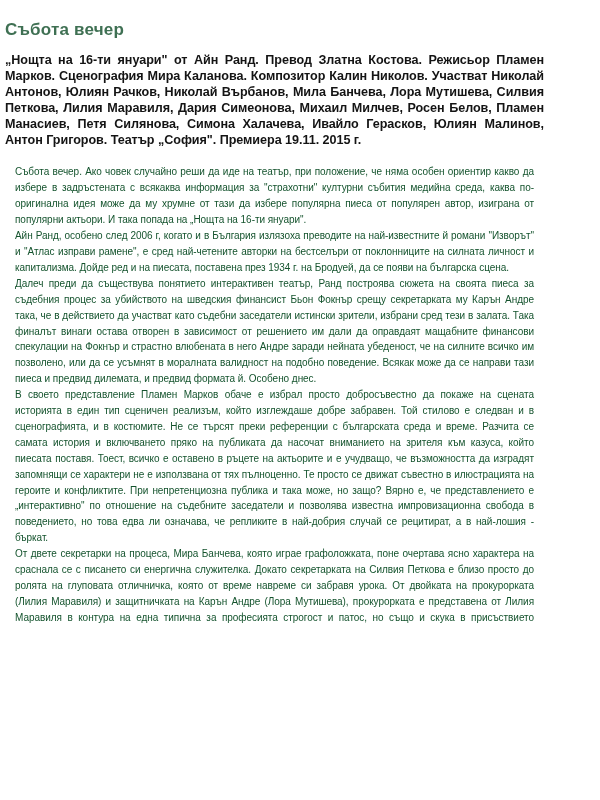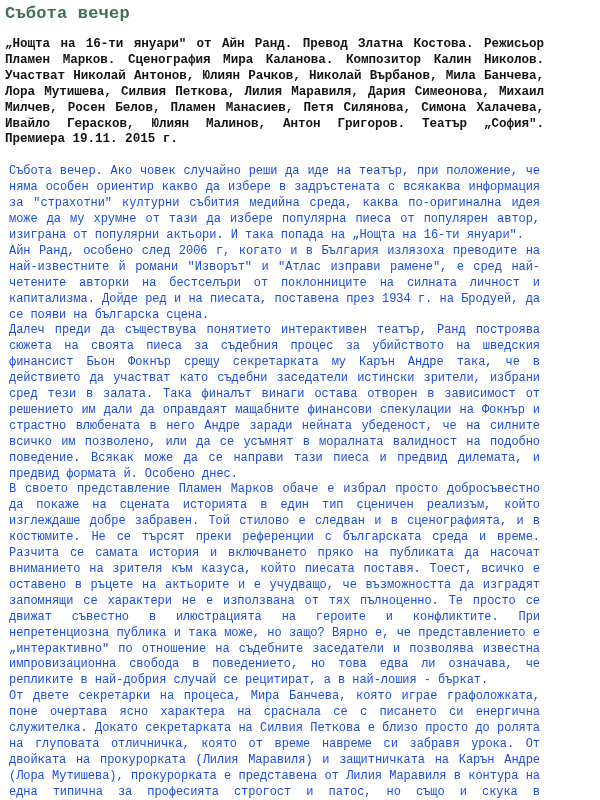--- a/index.html
+++ b/index.html
@@ -13,24 +13,23 @@
     height: 800px;
     overflow: hidden;
     font-family: "Liberation Sans", "DejaVu Sans", sans-serif;
     color: #1a1a1a;
     -webkit-font-smoothing: none;
   }
   .page {
     width: 552px;
     height: 800px;
     box-sizing: border-box;
-    padding: 3px 8px 0 5px;
+    padding: 19px 8px 0 5px;
     overflow: hidden;
     position: relative;
-    font-family: Liberation Mono, monospace;
   }
   .article-title {
     font-size: 17px;
     line-height: 21px;
     font-weight: bold;
     color: #3f7053;
     letter-spacing: 0.2px;
     margin: 0 0 13px 0;
     padding: 0;
   }
@@ -39,27 +38,27 @@
     line-height: 15.9px;
     font-weight: bold;
     color: #141414;
     text-align: justify;
     text-justify: inter-word;
     margin: 0 0 16px 0;
     padding: 0;
     letter-spacing: -0.05px;
   }
   .body-block {
-    font-size: 12px;
+    font-size: 10px;
     line-height: 15.9px;
     font-weight: normal;
-    color: #1d4ed8;
+    color: #14532d;
     text-align: justify;
     text-justify: inter-word;
-    margin: 4px;
+    margin: 10px;
     padding: 0;
     letter-spacing: -0.05px;
   }
   .body-block p {
     margin: 0;
     padding: 0;
     text-align: justify;
     text-justify: inter-word;
   }
   .body-block p:last-child {

